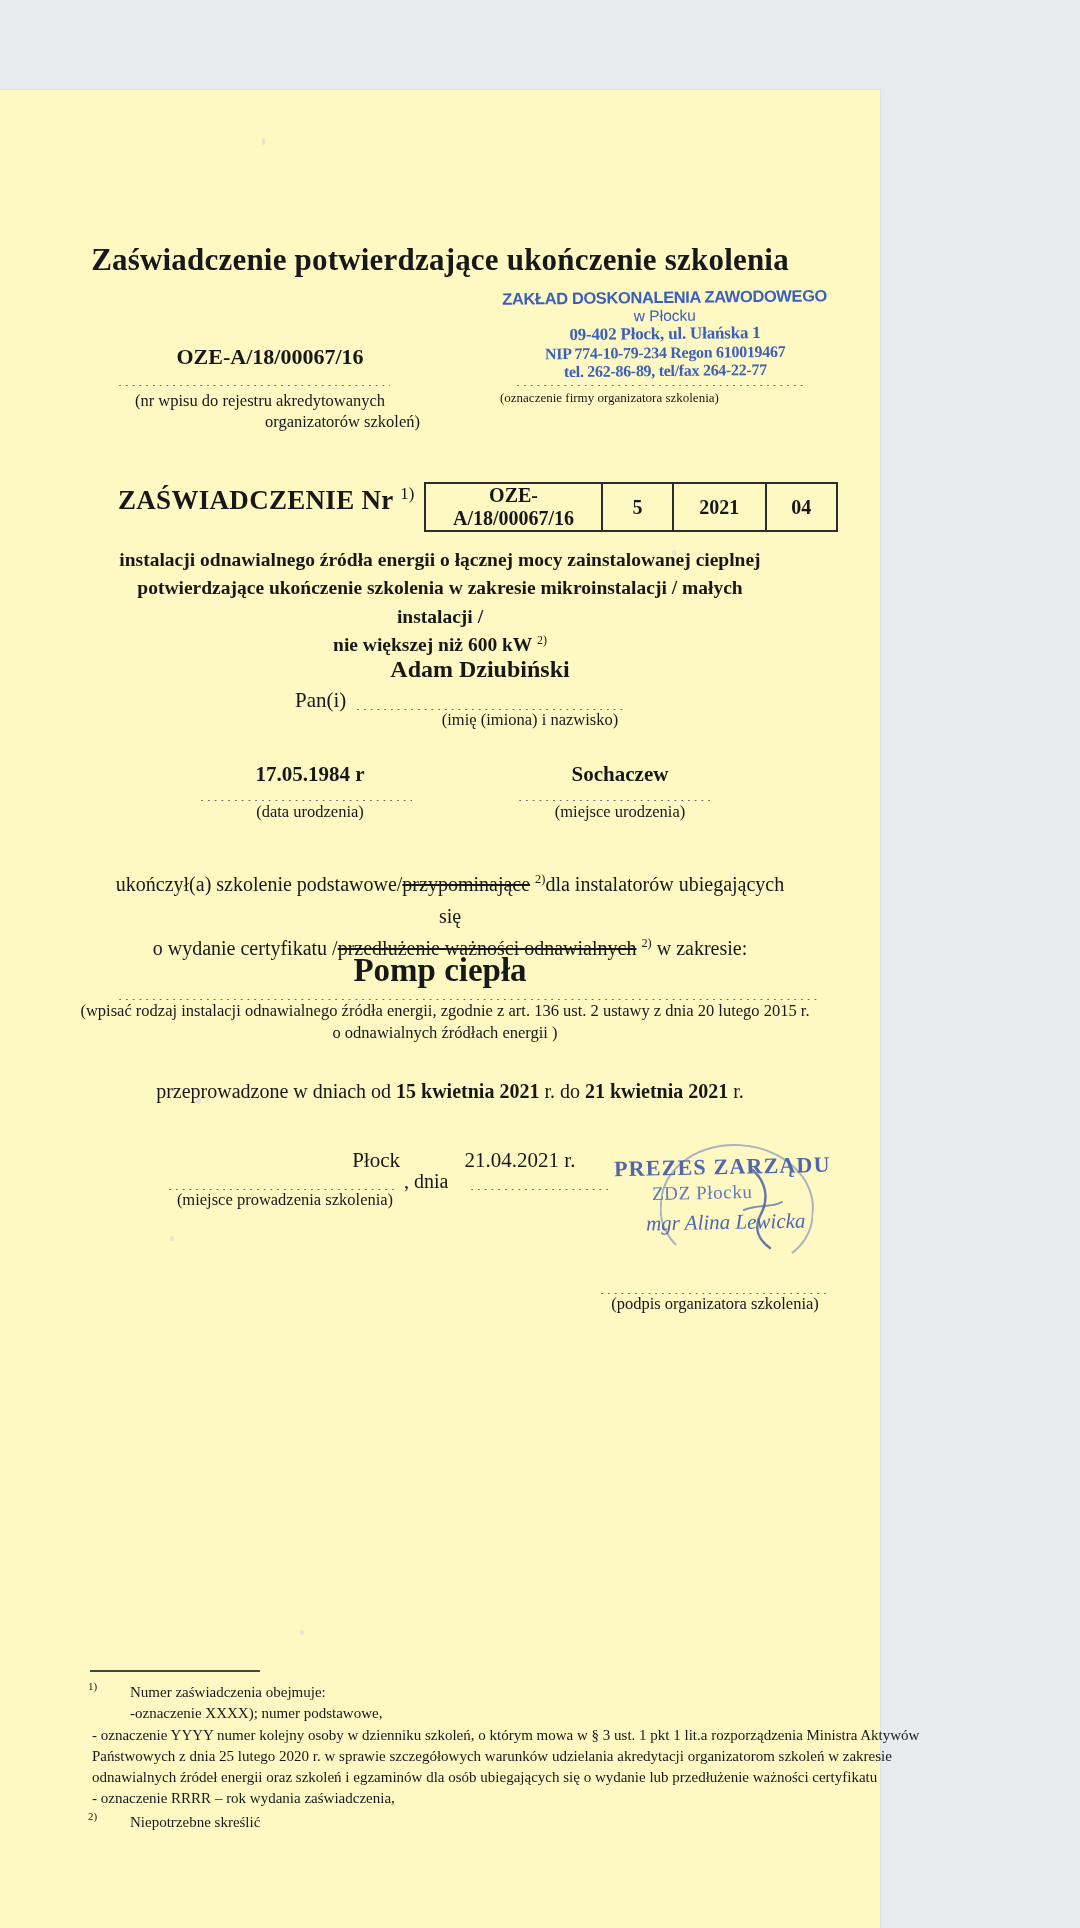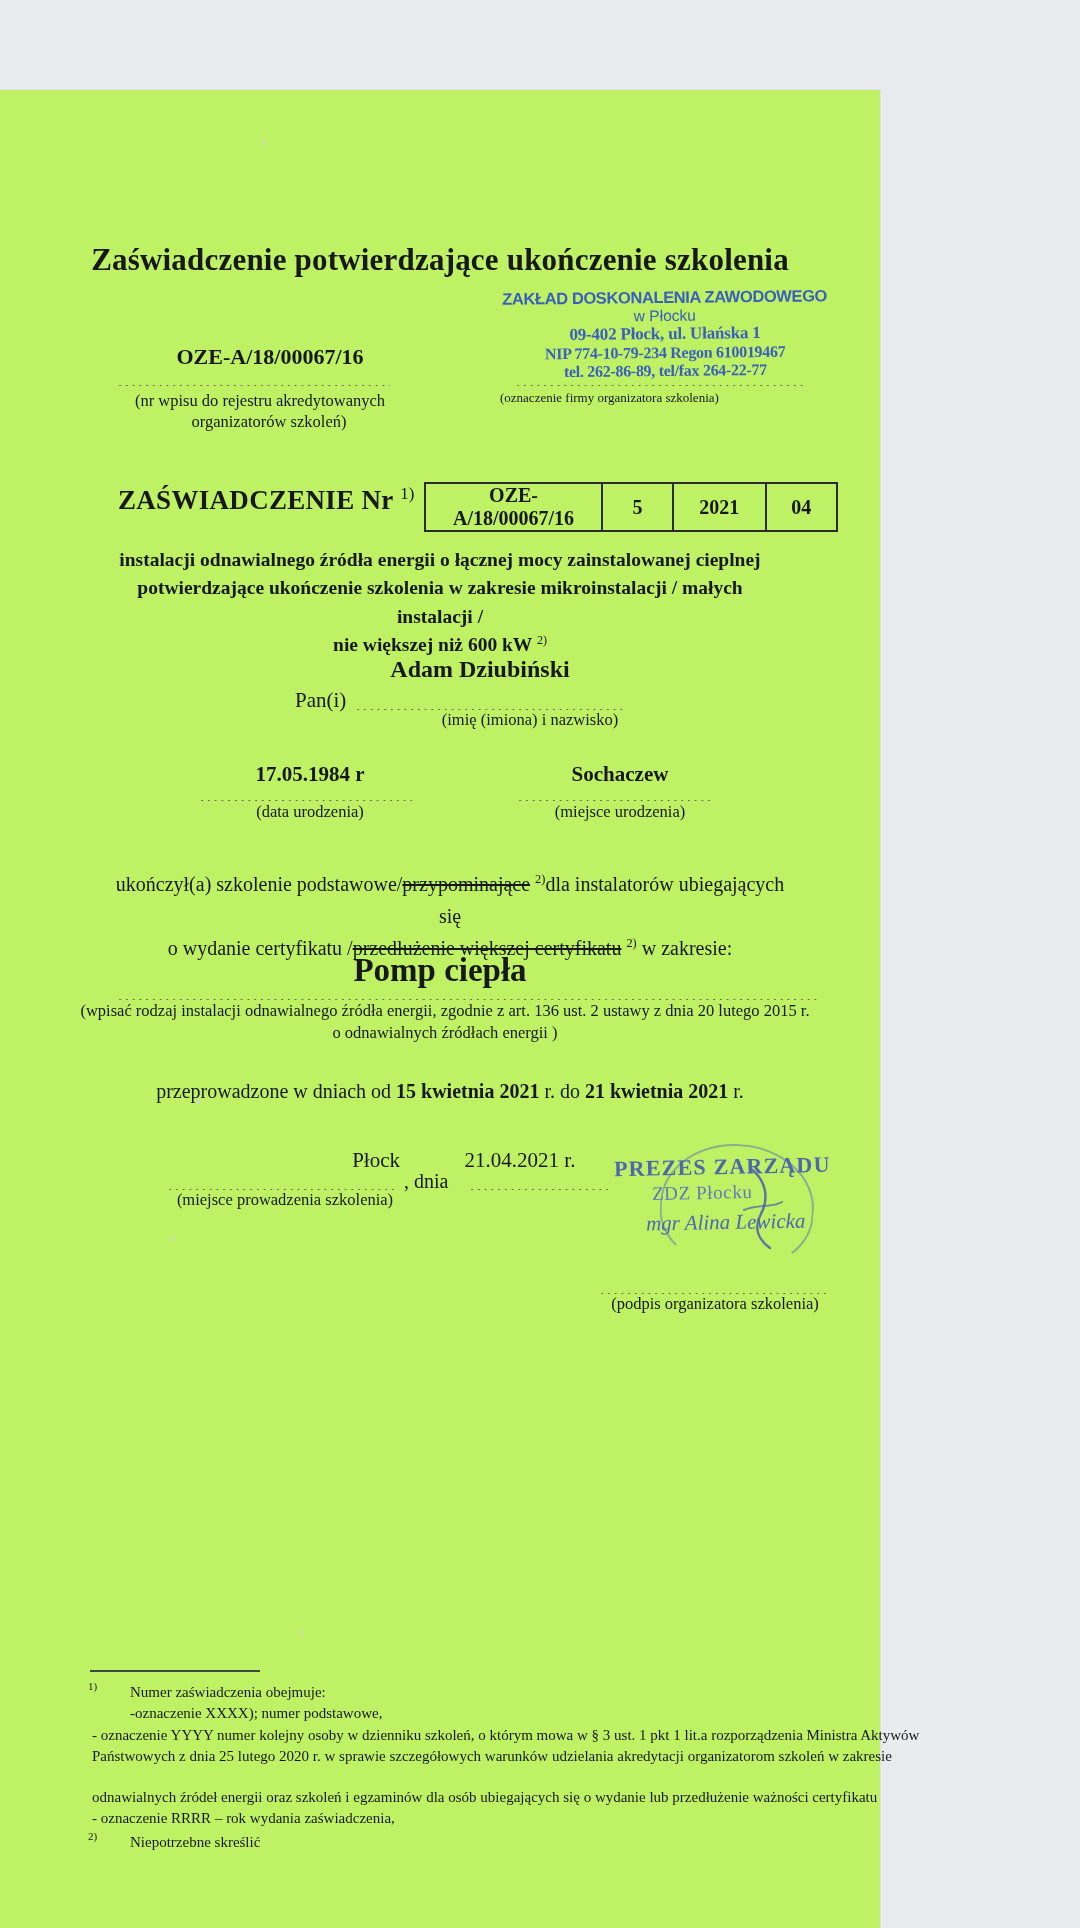--- a/index.html
+++ b/index.html
@@ -19,21 +19,21 @@
     margin: 0 auto;
     background: #e9ebef;
     overflow: hidden;
   }
   .sheet {
     position: absolute;
     left: 0;
     top: 90px;
     width: 880px;
     height: 1838px;
-    background: #bef264;
+    background: #fef9c3;
     box-shadow: 0 0 0 1px rgba(0,0,0,0.04);
   }
   .sheet-inner {
     position: relative;
     width: 880px;
     height: 1838px;
   }
 
   
   .abs { position: absolute; }
@@ -259,21 +259,21 @@
         <div class="l2">w Płocku</div>
         <div class="l3">09-402 Płock, ul. Ułańska 1</div>
         <div class="l4">NIP 774-10-79-234 Regon 610019467</div>
         <div class="l5">tel. 262-86-89, tel/fax 264-22-77</div>
       </div>
 
       <div class="abs" id="reg-number">OZE-A/18/00067/16</div>
       <div class="abs dotline" id="reg-dots-left">.....................................................</div>
       <div class="abs" id="reg-caption-left">
         <div>(nr wpisu do rejestru akredytowanych</div>
-        <div style="text-align:center;padding-left:18px;">organizatorów szkoleń)</div>
+        <div style="text-align:right;padding-left:18px;">organizatorów szkoleń)</div>
       </div>
       <div class="abs dotline" id="reg-dots-right">.........................................................</div>
       <div class="abs" id="reg-caption-right">(oznaczenie firmy organizatora szkolenia)</div>
 
       <div class="abs" id="cert-row">
         <div id="cert-label"><span>ZAŚWIADCZENIE Nr</span> <sup>1)</sup></div>
         <table id="cert-table">
           <tbody>
               <tr>
             <td class="c-no">OZE-A/18/00067/16</td>
@@ -299,21 +299,21 @@
       <div class="abs" id="birth-date">17.05.1984 r</div>
       <div class="abs dotline" id="birth-date-dots">.....................................</div>
       <div class="abs" id="birth-date-caption">(data urodzenia)</div>
 
       <div class="abs" id="birth-place">Sochaczew</div>
       <div class="abs dotline" id="birth-place-dots">................................</div>
       <div class="abs" id="birth-place-caption">(miejsce urodzenia)</div>
 
       <div class="abs" id="completion">
         <div><span>ukończył(a) szkolenie podstawowe/</span><span class="strike">przypominające</span> <sup>2)</sup><span>dla instalatorów ubiegających się</span></div>
-        <div><span>o wydanie certyfikatu /</span><span class="strike">przedłużenie większej certyfikatu</span> <sup>2)</sup> <span>w zakresie:</span></div>
+        <div><span>o wydanie certyfikatu /</span><span class="strike">przedłużenie ważności odnawialnych</span> <sup>2)</sup> <span>w zakresie:</span></div>
       </div>
 
       <div class="abs" id="install-type">Pomp ciepła</div>
       <div class="abs dotline" id="install-dots">..........................................................................................................................................</div>
       <div class="abs" id="install-caption">
         <div>(wpisać rodzaj instalacji odnawialnego źródła energii, zgodnie z art. 136  ust. 2 ustawy z dnia 20 lutego 2015 r.</div>
         <div>o odnawialnych źródłach energii )</div>
       </div>
 
       <div class="abs" id="conducted">
@@ -345,21 +345,21 @@
       <div class="abs" id="sig-caption">(podpis organizatora szkolenia)</div>
 
       <div class="abs" id="fn-rule"></div>
       <div class="abs" id="footnotes">
         <div class="fn">
           <span class="marker">1)</span>
           <div class="fn-line">Numer zaświadczenia obejmuje:</div>
           <div class="fn-line">-oznaczenie XXXX); numer podstawowe,</div>
           <div class="fn-line" style="margin-left:-38px;">- oznaczenie YYYY numer kolejny osoby   w dzienniku szkoleń, o którym mowa w § 3 ust. 1 pkt 1 lit.a rozporządzenia Ministra Aktywów</div>
           <div class="fn-line" style="margin-left:-38px;">Państwowych  z dnia 25 lutego 2020  r.   w sprawie  szczegółowych  warunków  udzielania akredytacji  organizatorom szkoleń w zakresie</div>
-          <div class="fn-line" style="margin-left:-38px;margin-top:20px;">odnawialnych źródeł energii  oraz szkoleń i egzaminów dla osób ubiegających się o wydanie lub przedłużenie ważności certyfikatu</div>
+          <div class="fn-line" style="margin-left:-38px;">odnawialnych źródeł energii  oraz szkoleń i egzaminów dla osób ubiegających się o wydanie lub przedłużenie ważności certyfikatu</div>
           <div class="fn-line" style="margin-left:-38px;">- oznaczenie RRRR – rok wydania zaświadczenia,</div>
         </div>
         <div class="fn fn2">
           <span class="marker">2)</span>
           <div class="fn-line">Niepotrzebne skreślić</div>
         </div>
       </div>
 
     </div>
   </div>

